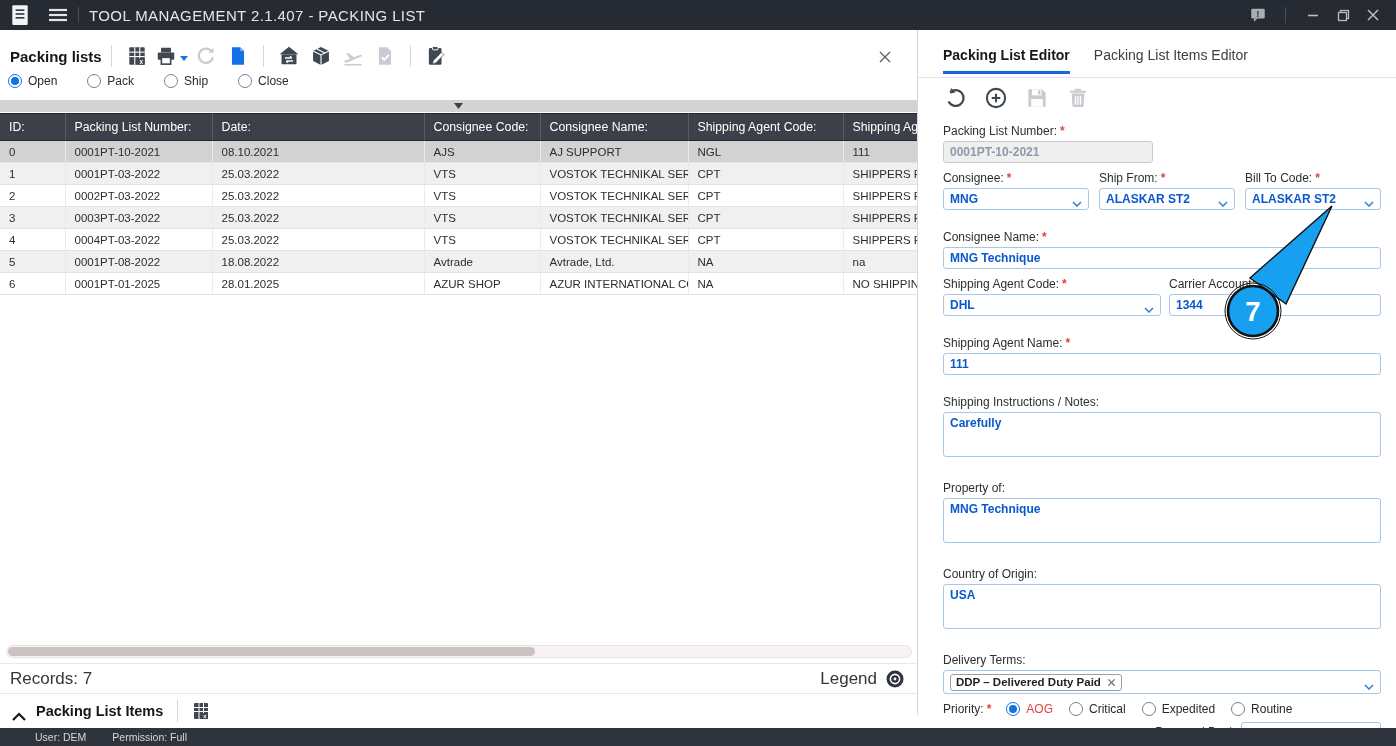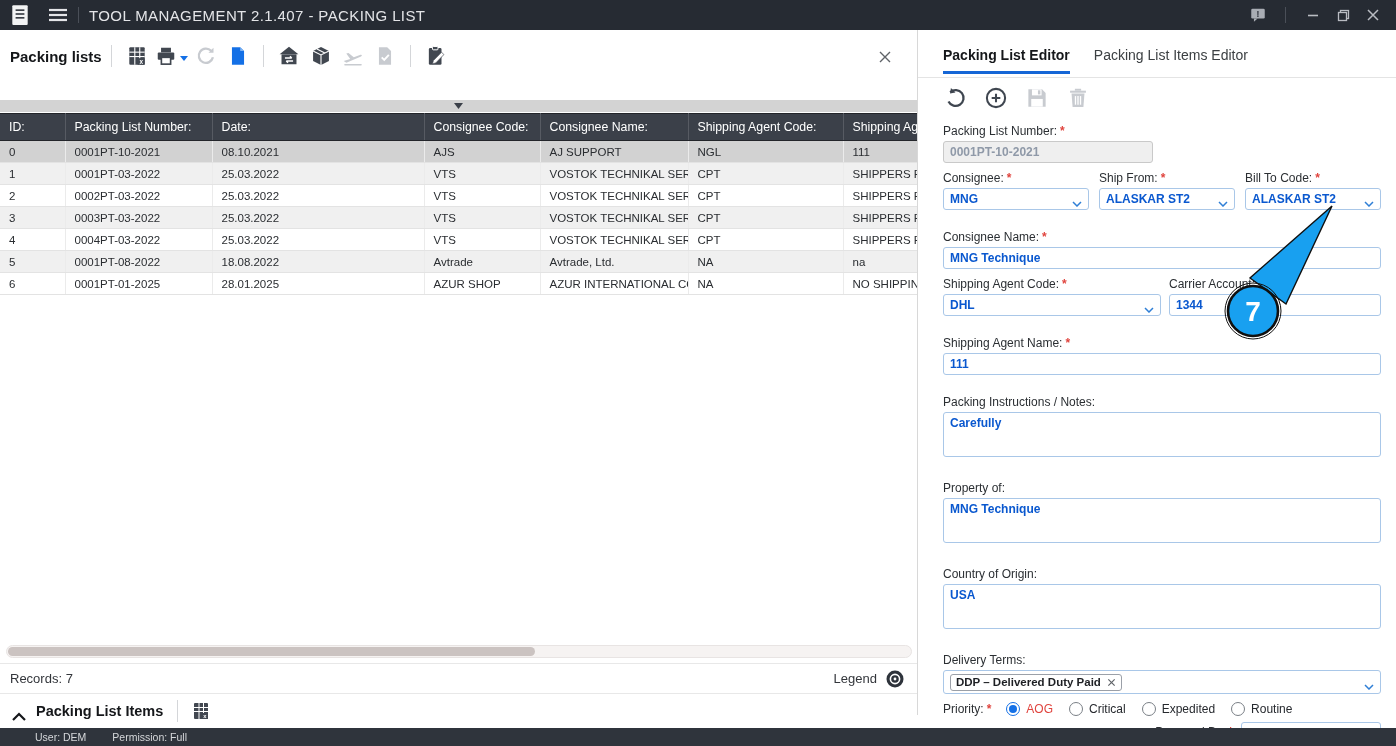--- a/index.html
+++ b/index.html
@@ -60,21 +60,21 @@
     white-space:nowrap;overflow:hidden;}
   table.grid td{height:22px;font-size:11.5px;color:#2A2D31;padding:0 0 0 9px;border-right:1px solid #EBEBEB;
     border-bottom:1px solid #E3E3E3;white-space:nowrap;overflow:hidden;background:#fff;}
   tr.alt td{background:#F0F0F0;}
   tr.sel td{background:#D2D2D2;}
 
   
   .hscroll{position:absolute;top:615px;left:6px;width:906px;height:13px;background:#F6F3F2;border:1px solid #E8E4E3;border-radius:7px;}
   .hscroll .thumb{position:absolute;top:1px;left:1px;width:527px;height:9px;background:#CBC3C1;border-radius:5px;}
   .grid-footer{position:absolute;top:633px;left:0;width:917px;height:31px;border-top:1px solid #E8E8E8;border-bottom:1px solid #E8E8E8;
-    display:flex;align-items:center;font-size:13px;color:#33363b;}
+    display:flex;align-items:center;font-size:17px;color:#33363b;}
   .gf-records{margin-left:10px;}
   .gf-right{margin-left:auto;display:flex;align-items:center;gap:8px;margin-right:12px;}
   .legend-btn{width:20px;height:20px;border:none;background:transparent;padding:0;cursor:pointer;}
 
   
   .items-header{position:absolute;top:664px;left:0;width:917px;height:34px;display:flex;align-items:center;background:#fff;}
   .ih-chevron{margin-left:12px;width:14px;height:9px;cursor:pointer;}
   .ih-title{font-size:14.5px;font-weight:700;color:#15171A;margin-left:10px;}
   .ih-btn{display:flex;align-items:center;justify-content:center;width:28px;height:26px;border:none;background:transparent;cursor:pointer;}
   .ih-btn .icon{width:20px;height:20px;color:var(--dark-icon);}
@@ -269,20 +269,38 @@
               </span>
             </button>
           </span>
         <button class="panel-close">
           <svg width="14" height="14" viewBox="0 0 14 14">
               <path d="M2 2l10 10M12 2L2 12" stroke="#5F6368" stroke-width="1.4"></path>
             </svg>
         </button>
       </div>
 
+      <div class="filter-row" id="filter-row">
+          <span class="radio-item sel">
+            <span class="rdot"></span>
+            <span class="rlabel">Open</span>
+          </span>
+          <span class="radio-item">
+            <span class="rdot"></span>
+            <span class="rlabel">Pack</span>
+          </span>
+          <span class="radio-item">
+            <span class="rdot"></span>
+            <span class="rlabel">Ship</span>
+          </span>
+          <span class="radio-item">
+            <span class="rdot"></span>
+            <span class="rlabel">Close</span>
+          </span>
+        </div>
 
       <div class="collapse-strip">
         <svg viewBox="0 0 9 6">
             <path d="M0 0h9L4.5 6z" fill="#3B4049"></path>
           </svg>
       </div>
 
       <div class="grid-wrap">
         <table class="grid" id="grid-table">
           <colgroup id="grid-cols">
@@ -516,21 +534,21 @@
         </div>
 
         <div class="fgroup">
           <div class="f-label"><span>Shipping Agent Name:</span><span class="req">*</span></div>
           <div class="tinput">
               <span>111</span>
             </div>
         </div>
 
         <div class="fgroup">
-          <div class="f-label"><span>Packing Instructions / Notes:</span></div>
+          <div class="f-label"><span>Shipping Instructions / Notes:</span></div>
           <textarea class="tarea" style="">Carefully</textarea>
         </div>
         <div class="fgroup">
           <div class="f-label"><span>Property of:</span></div>
           <textarea class="tarea" style="">MNG Technique</textarea>
         </div>
         <div class="fgroup">
           <div class="f-label"><span>Country of Origin:</span></div>
           <textarea class="tarea" style="">USA</textarea>
         </div>

